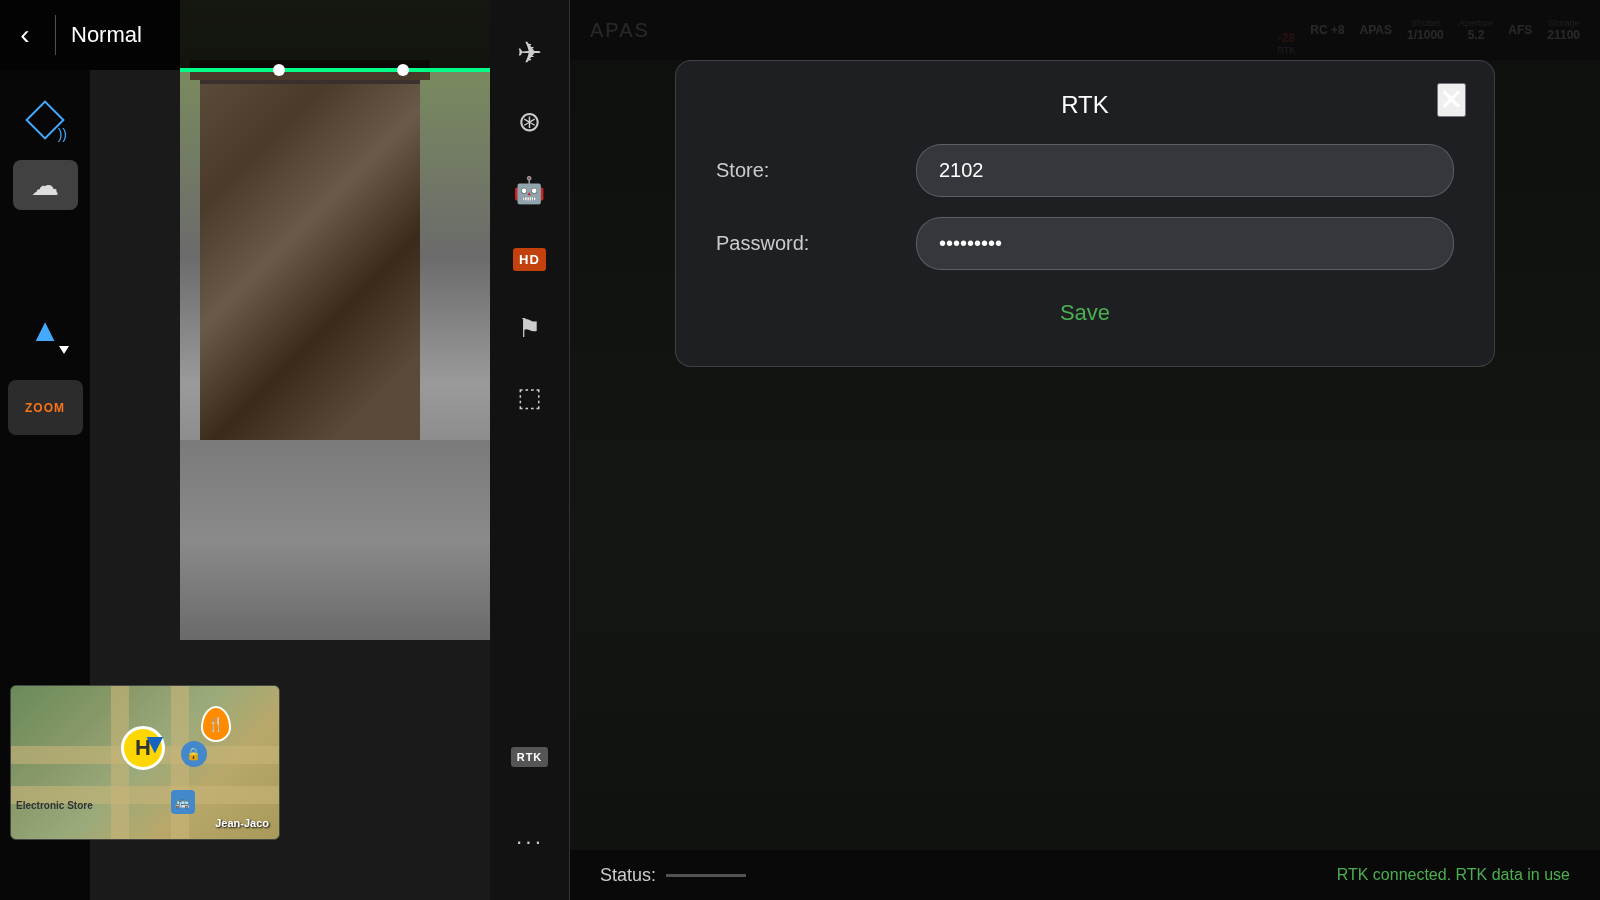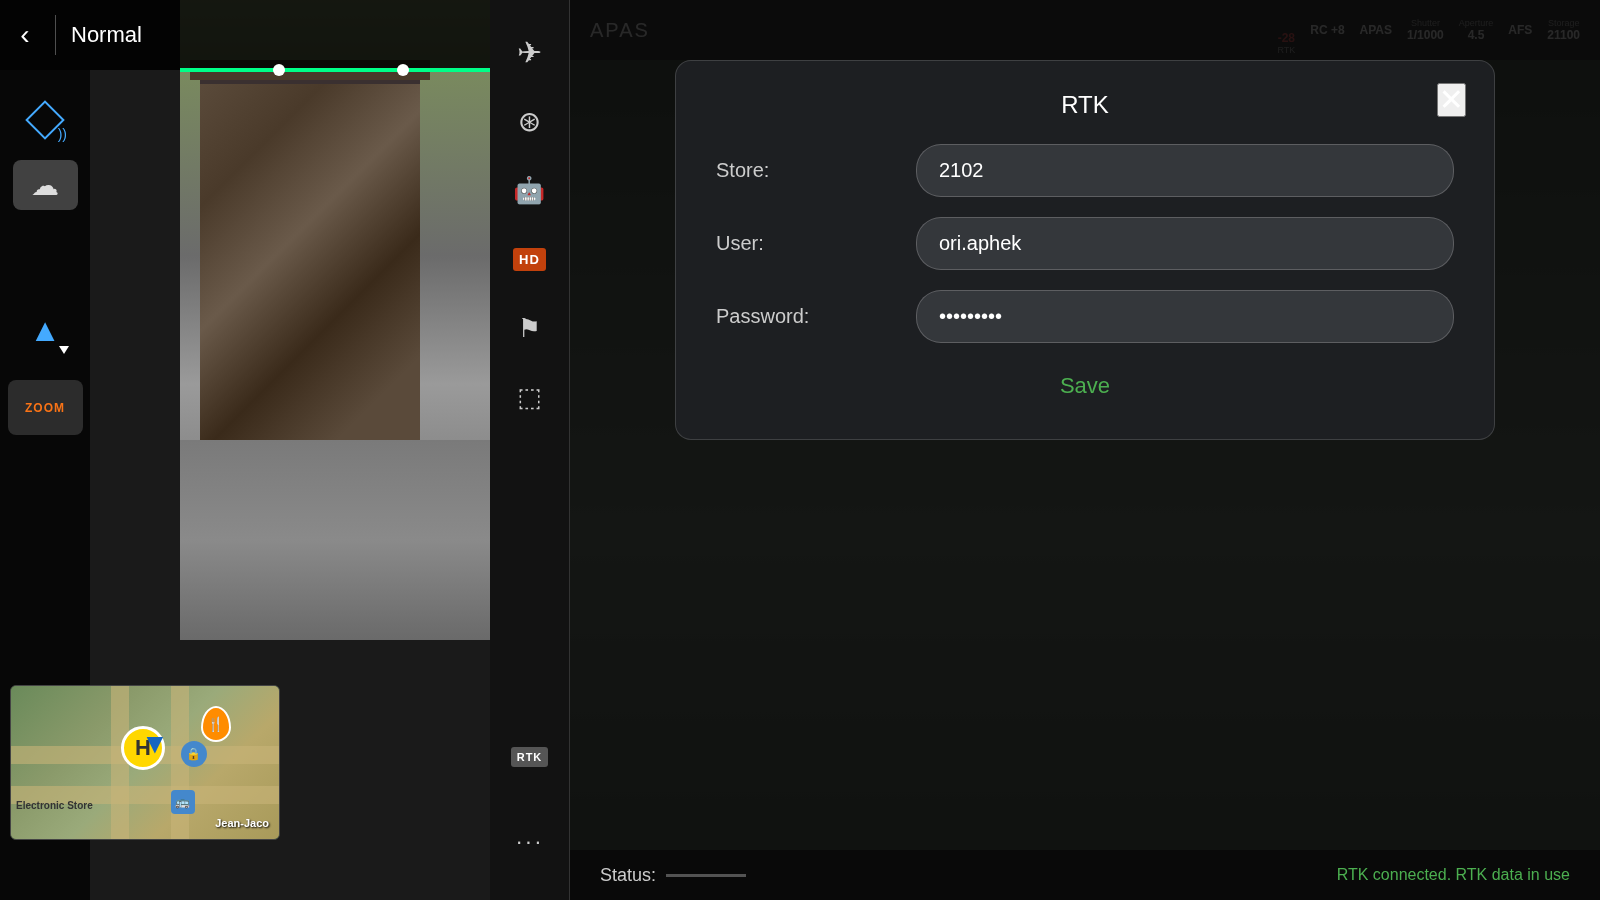--- a/index.html
+++ b/index.html
@@ -691,21 +691,21 @@
     </div>
     <div class="ts-item">
       <span class="ts-val">APAS</span>
     </div>
     <div class="ts-item">
       <span class="ts-lbl">Shutter</span>
       <span class="ts-val">1/1000</span>
     </div>
     <div class="ts-item">
       <span class="ts-lbl">Aperture</span>
-      <span class="ts-val">4.5</span>
+      <span class="ts-val">5.2</span>
     </div>
     <div class="ts-item">
       <span class="ts-val">AFS</span>
     </div>
     <div class="ts-item">
       <span class="ts-lbl">Storage</span>
       <span class="ts-val">21100</span>
     </div>
   </div>
 </div>
@@ -716,24 +716,20 @@
   <div id="rtk-modal">
     <div id="rtk-title">RTK</div>
     <button id="rtk-close">✕</button>
 
 
     <div class="form-row">
       <span class="form-label">Store:</span>
       <input class="form-input" type="text" value="2102" style="">
     </div>
 
-    <div class="form-row">
-      <span class="form-label">User:</span>
-      <input class="form-input" type="text" value="ori.aphek" style="">
-    </div>
 
     <div class="form-row">
       <span class="form-label">Password:</span>
       <input class="form-input" type="password" value="password1" style="">
     </div>
 
 
     <button id="save-btn">Save</button>
   </div>
 </div>

